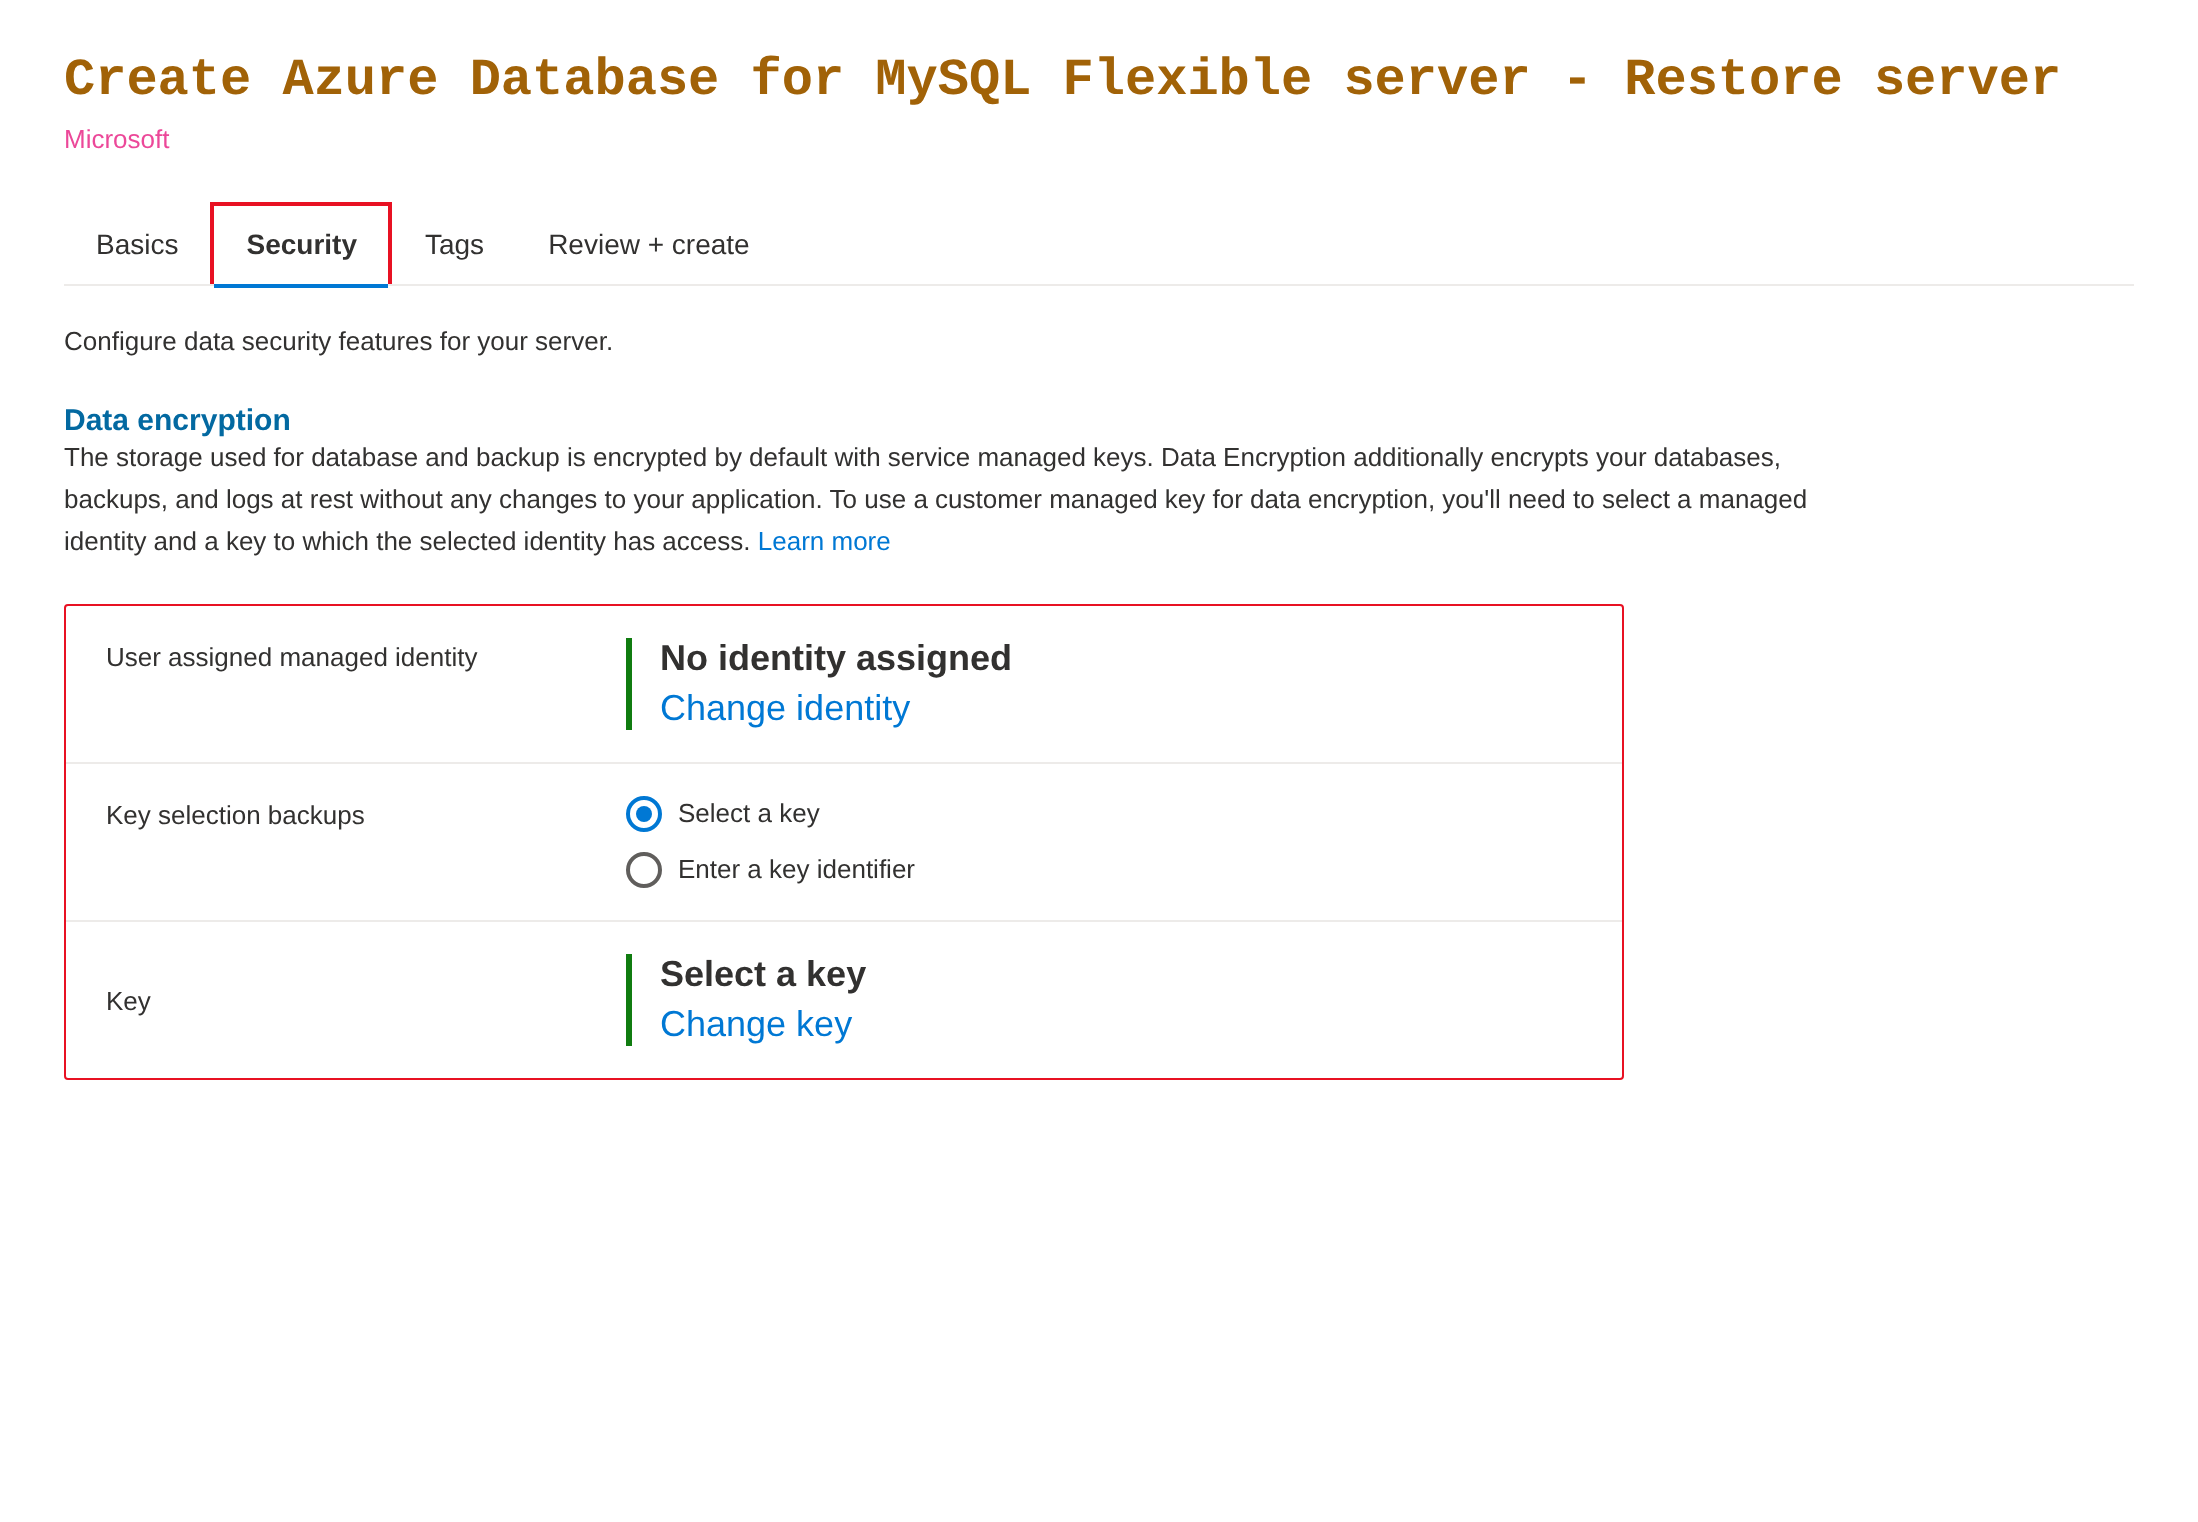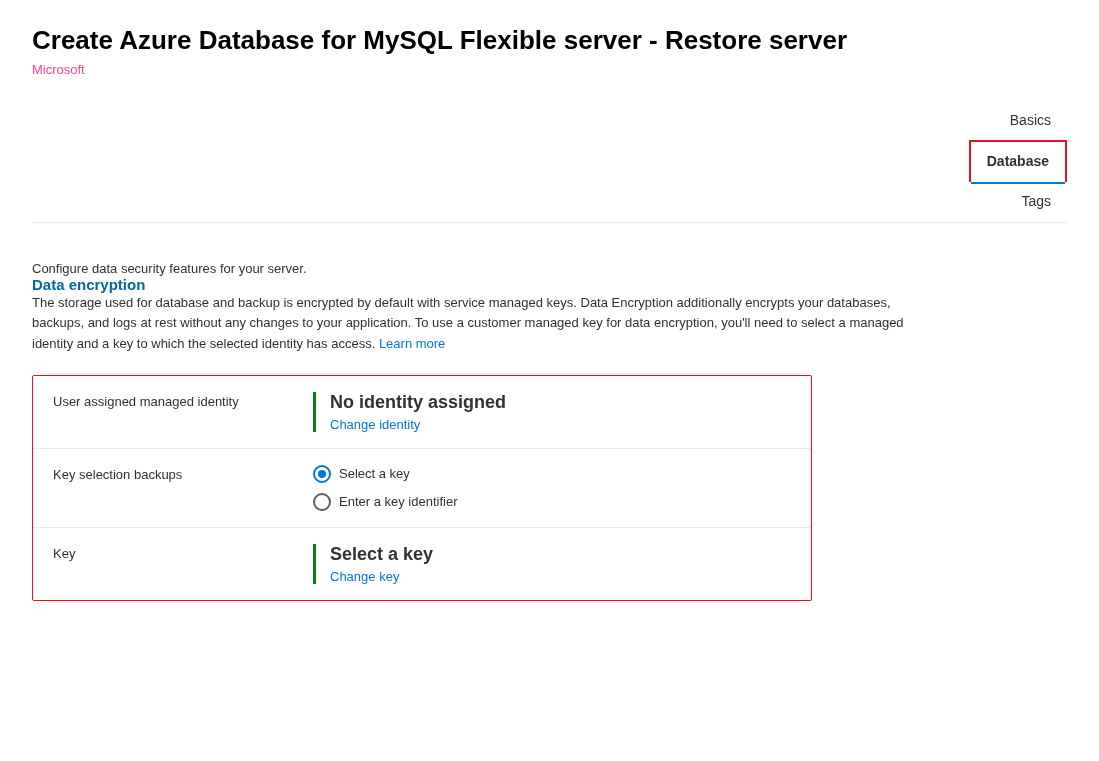--- a/index.html
+++ b/index.html
@@ -13,38 +13,38 @@
       font-size: 14px;
       color: #323130;
       background: #ffffff;
       padding: 24px 32px;
       max-width: 1099px;
     }
 
     .page-title {
       font-size: 26px;
       font-weight: 600;
-      color: #000000;
+      color: #a16207;
       line-height: 1.3;
       margin-bottom: 4px;
+      font-family: Liberation Mono, monospace;
     }
 
     .page-subtitle {
       font-size: 13px;
       color: #ec4899;
       margin-bottom: 24px;
     }
 
     .tab-bar {
       display: flex;
       align-items: flex-end;
       border-bottom: 1px solid #edebe9;
-      margin-bottom: 38px;
+      margin-bottom: 20px;
       gap: 0;
-      flex-direction: column;
     }
 
     .tab-item {
       padding: 10px 16px;
       font-size: 14px;
       color: #323130;
       cursor: pointer;
       border: none;
       background: none;
       position: relative;
@@ -67,20 +67,21 @@
       bottom: -2px;
       left: 0;
       right: 0;
       height: 2px;
       background: #0078d4;
     }
 
     .section-description {
       font-size: 13px;
       color: #323130;
+      margin-bottom: 24px;
     }
 
     .section-heading {
       font-size: 15px;
       font-weight: 700;
       color: #0369a1;
     }
 
     .description-block {
       font-size: 13px;
@@ -105,20 +106,21 @@
 
     .form-row {
       display: flex;
       align-items: flex-start;
       padding: 16px 20px;
       border-bottom: 1px solid #edebe9;
     }
 
     .form-row:last-child {
       border-bottom: none;
+      align-items: center;
     }
 
     .form-label {
       width: 260px;
       min-width: 260px;
       font-size: 13px;
       color: #323130;
       padding-top: 2px;
     }
 
@@ -131,21 +133,21 @@
       padding-left: 14px;
     }
 
     .form-value-text {
       font-size: 18px;
       font-weight: 700;
       color: #323130;
     }
 
     .form-value-link {
-      font-size: 13px;
+      font-size: 18px;
       color: #0078d4;
       text-decoration: none;
       cursor: pointer;
     }
 
     .radio-group {
       display: flex;
       flex-direction: column;
       gap: 10px;
       padding-left: 0;
@@ -190,22 +192,23 @@
     }
   </style>
 </head>
 <body>
 
 <h1 class="page-title">Create Azure Database for MySQL Flexible server - Restore server</h1>
 <p class="page-subtitle">Microsoft</p>
 
 <nav class="tab-bar">
   <button class="tab-item">Basics</button>
-  <button class="tab-item active">Database</button>
+  <button class="tab-item active">Security</button>
   <button class="tab-item">Tags</button>
+  <button class="tab-item">Review + create</button>
 </nav>
 
 <p class="section-description">Configure data security features for your server.</p>
 
 <h2 class="section-heading">Data encryption</h2>
 
 <p class="description-block">
   <span>The storage used for database and backup is encrypted by default with service managed keys. Data Encryption additionally encrypts your databases, backups, and logs at rest without any changes to your application. To use a customer managed key for data encryption, you'll need to select a managed identity and a key to which the selected identity has access.</span>
   <a class="learn-more-link" href="#">Learn more</a>
 </p>

